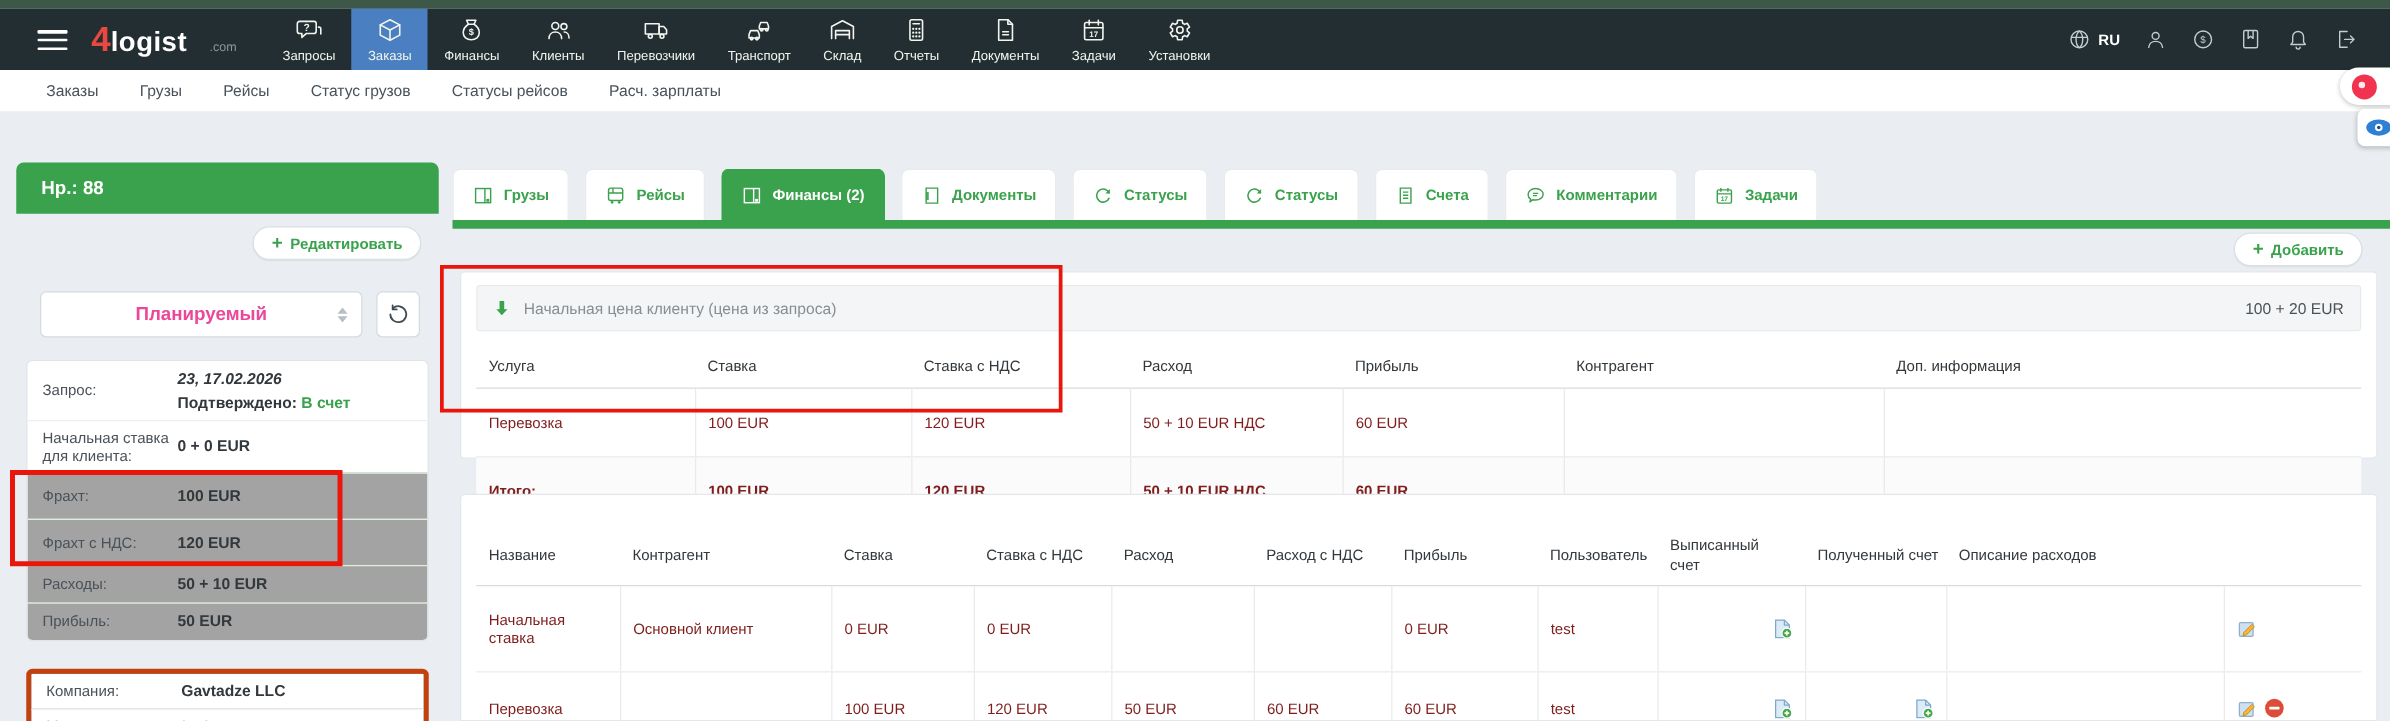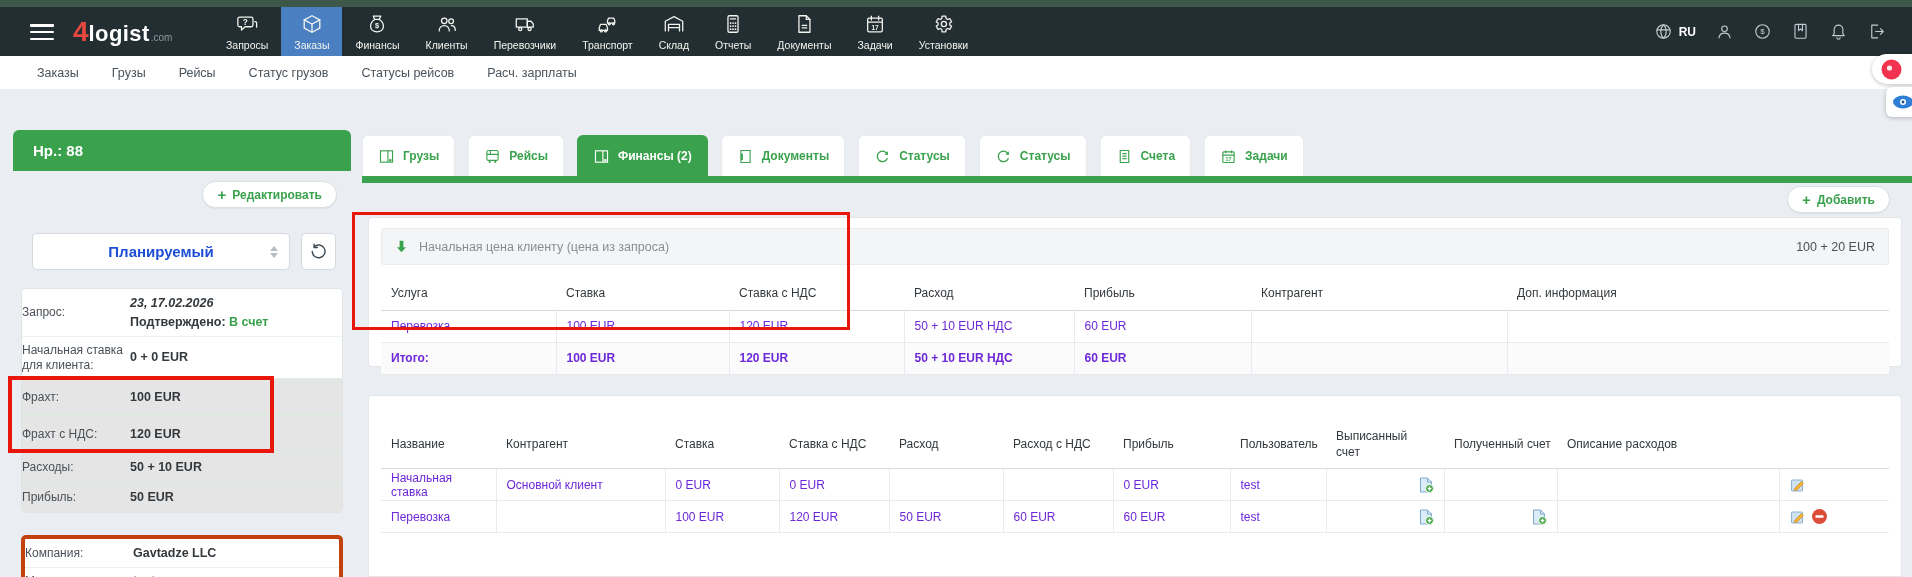--- a/index.html
+++ b/index.html
@@ -8,53 +8,53 @@
   svg{display:block}
 
   
   .topstrip{position:absolute;left:0;top:0;width:100%;height:7px;background:#3d5748}
   .navbar{position:absolute;left:0;top:7px;width:100%;height:49px;background:#232e33}
   .burger{position:absolute;left:30px;top:17px;width:24px;height:16px;display:flex;flex-direction:column;justify-content:space-between;cursor:pointer}
   .burger i{display:block;height:2.5px;background:#fff;border-radius:1px}
   .logo{position:absolute;left:73px;top:9px;display:flex;align-items:baseline;cursor:pointer}
   .logo .l4{color:#e8483f;font-size:28px;font-weight:bold}
   .logo .lname{color:#fff;font-size:22px;font-weight:bold;letter-spacing:.4px}
-  .logo .lcom{color:#8d979c;font-size:10px;margin-left:1px}
+  .logo .lcom{color:#8d979c;font-size:10px;margin-left:18px}
   .nav-items{position:absolute;left:213px;top:0;height:100%;display:flex}
   .nav-item{display:flex;flex-direction:column;align-items:center;justify-content:center;gap:4px;padding:0 13px;color:#f2f4ee;font-size:10.5px;cursor:pointer;white-space:nowrap}
   .nav-item svg{width:22px;height:22px}
   .nav-item.active{background:#4a7fc1}
   .nav-right{position:absolute;right:26px;top:0;height:100%;display:flex;align-items:center;gap:19px;color:#c3cdd1}
   .nav-right svg{width:19px;height:19px;cursor:pointer}
   .lang{display:flex;align-items:center;gap:6px;cursor:pointer}
   .lang b{color:#fff;font-size:12px}
 
   .subnav{position:absolute;left:0;top:56px;width:100%;height:33px;background:#fff;display:flex;align-items:center;gap:33px;padding-left:37px}
   .subnav a{font-size:12.5px;color:#49525a;cursor:pointer}
 
   
   .panel{position:absolute;left:13px;top:130px;width:338px;height:447px}
   .panel-header{height:41px;background:#3aa24c;border-radius:6px 6px 0 0;color:#fff;font-weight:bold;font-size:15px;line-height:41px;padding-left:20px}
   .btn-pill{display:inline-flex;align-items:center;gap:6px;background:#fff;border:1px solid #d9dfe2;border-radius:14px;color:#3aa24c;font-size:12px;font-weight:bold;padding:0 14px;height:27px;cursor:pointer;box-shadow:0 1px 1px rgba(0,0,0,.05)}
   .btn-pill .plus{font-size:15px;line-height:1}
   .edit-btn{position:absolute;top:51px;right:14px}
   .status-row{position:absolute;top:103px;left:19px;display:flex;gap:11px}
   .status-select{width:258px;height:37px;background:#fff;border:1px solid #d4dade;border-radius:5px;display:flex;align-items:center;justify-content:center;position:relative;cursor:pointer}
-  .status-select .sel-text{color:#1d4ed8;font-size:15px;font-weight:bold}
+  .status-select .sel-text{color:#ec4899;font-size:15px;font-weight:bold}
   .sort-arrows{position:absolute;right:11px;top:50%;transform:translateY(-50%);display:flex;flex-direction:column;gap:2px}
   .sort-arrows i{width:0;height:0;border-left:4px solid transparent;border-right:4px solid transparent}
   .sort-arrows .up{border-bottom:5px solid #b6bfc5}
   .sort-arrows .down{border-top:5px solid #b6bfc5}
   .history-btn{width:35px;height:37px;background:#fff;border:1px solid #d4dade;border-radius:5px;display:flex;align-items:center;justify-content:center;cursor:pointer}
 
   .details{position:absolute;top:158px;left:8px;width:322px;background:#fff;border:1px solid #dfe4e7;border-radius:5px;overflow:hidden}
   .details2{position:absolute;top:405px;left:8px;width:322px;background:#737373;border:4px solid #c2410c;border-radius:5px;overflow:hidden}
-  .drow{display:flex;align-items:center;padding:0 0;border-top:1px solid #edf0f1;background:#fff}
+  .drow{display:flex;align-items:center;padding:0 12px;border-top:1px solid #edf0f1;background:#fff}
   .drow:first-child{border-top:none}
-  .drow.green{background:#e5e5e5;border-top-color:#ddeedd}
+  .drow.green{background:#a3a3a3;border-top-color:#ddeedd}
   .drow .lbl{width:108px;flex:none;font-size:12px;color:#4a5158;line-height:1.25}
   .drow .val{font-size:12.5px;font-weight:bold;color:#33383c;line-height:1.45}
   .h47{height:47px}.h42{height:42px}.h37{height:37px}.h30{height:30px}.h28{height:28px}
   .req-date{font-style:italic}
   .ok-green{color:#3aa24c}
 
   
   .tabs{position:absolute;left:362px;top:135px;display:flex;gap:13px}
   .tab{height:41px;background:#fff;border:1px solid #e7ebed;border-bottom:none;border-radius:6px 6px 0 0;display:flex;align-items:center;gap:8px;padding:0 15px;color:#3aa24c;font-size:12px;font-weight:bold;cursor:pointer;white-space:nowrap}
   .tab svg{width:17px;height:17px}
@@ -65,21 +65,21 @@
   .card{position:absolute;background:#fff;border:1px solid #e3e7ea;border-radius:4px;padding:10px 12px}
   #card1{left:368px;top:217px;width:1534px;height:150px}
   #card2{left:368px;top:395px;width:1534px;height:182px;border-radius:4px 4px 0 0}
   .sec-bar{height:37px;background:#f4f5f6;border:1px solid #e8eaeb;border-radius:3px;display:flex;align-items:center;gap:11px;padding:0 13px}
   .sec-title{color:#878e93;font-size:12.5px}
   .sec-total{margin-left:auto;color:#4b5257;font-size:12.5px}
 
   table{border-collapse:collapse;width:100%;table-layout:fixed}
   .t1{margin-top:13px}.t2{margin-top:15px}
   th{text-align:left;font-size:12px;color:#33383c;font-weight:normal;padding:8px 10px;border-bottom:1px solid #d8dcdf;vertical-align:middle;line-height:1.3}
-  td{font-size:12px;color:#6d28d9;padding:1px 10px;border-bottom:1px solid #e8ebed;height:32px;vertical-align:middle}
+  td{font-size:12px;color:#7f1d1d;padding:20px 10px;border-bottom:1px solid #e8ebed;height:32px;vertical-align:middle}
   tbody td + td, tfoot td + td{border-left:1px solid #e8ebed}
   tfoot td{font-weight:bold;background:#fbfbfb}
   .nw{white-space:nowrap}
   .icon-cell{text-align:right}
   .icon-cell svg,.act-cell svg{display:inline-block;vertical-align:middle}
   .act-cell svg{margin-right:5px;cursor:pointer}
   .icon-cell svg{cursor:pointer}
 
   
   .redbox{position:absolute;border:4px solid #e9160c;z-index:9;pointer-events:none}
@@ -401,20 +401,29 @@
     <span>Статусы</span>
   </div>
   <div class="tab">
     <span>
         <svg viewBox="0 0 24 24" fill="none" stroke="currentColor" stroke-width="1.6">
           <path d="M6 3.5h12v17H6z"></path>
           <path d="M9 8h6M9 11.5h6M9 15h6"></path>
         </svg>
       </span>
     <span>Счета</span>
+  </div>
+  <div class="tab">
+    <span>
+        <svg viewBox="0 0 24 24" fill="none" stroke="currentColor" stroke-width="1.6" stroke-linejoin="round">
+          <path d="M12 4c4.7 0 8.5 2.9 8.5 6.5S16.7 17 12 17c-1.1 0-2.1-.15-3-.4L5.5 19l.9-3.1c-1.8-1.2-2.9-2.9-2.9-5C3.5 6.9 7.3 4 12 4z"></path>
+          <path d="M9 9.5h6M9 12h4.5"></path>
+        </svg>
+      </span>
+    <span>Комментарии</span>
   </div>
   <div class="tab">
     <span>
         <svg viewBox="0 0 24 24" fill="none" stroke="currentColor" stroke-width="1.6">
           <rect x="4" y="5.5" width="16" height="15" rx="1.5"></rect>
           <path d="M8 3.5v4M16 3.5v4M4 10h16"></path>
           <text x="12" y="18" font-size="7.5" fill="currentColor" stroke="none" text-anchor="middle" font-weight="bold">17</text>
         </svg>
       </span>
     <span>Задачи</span>

